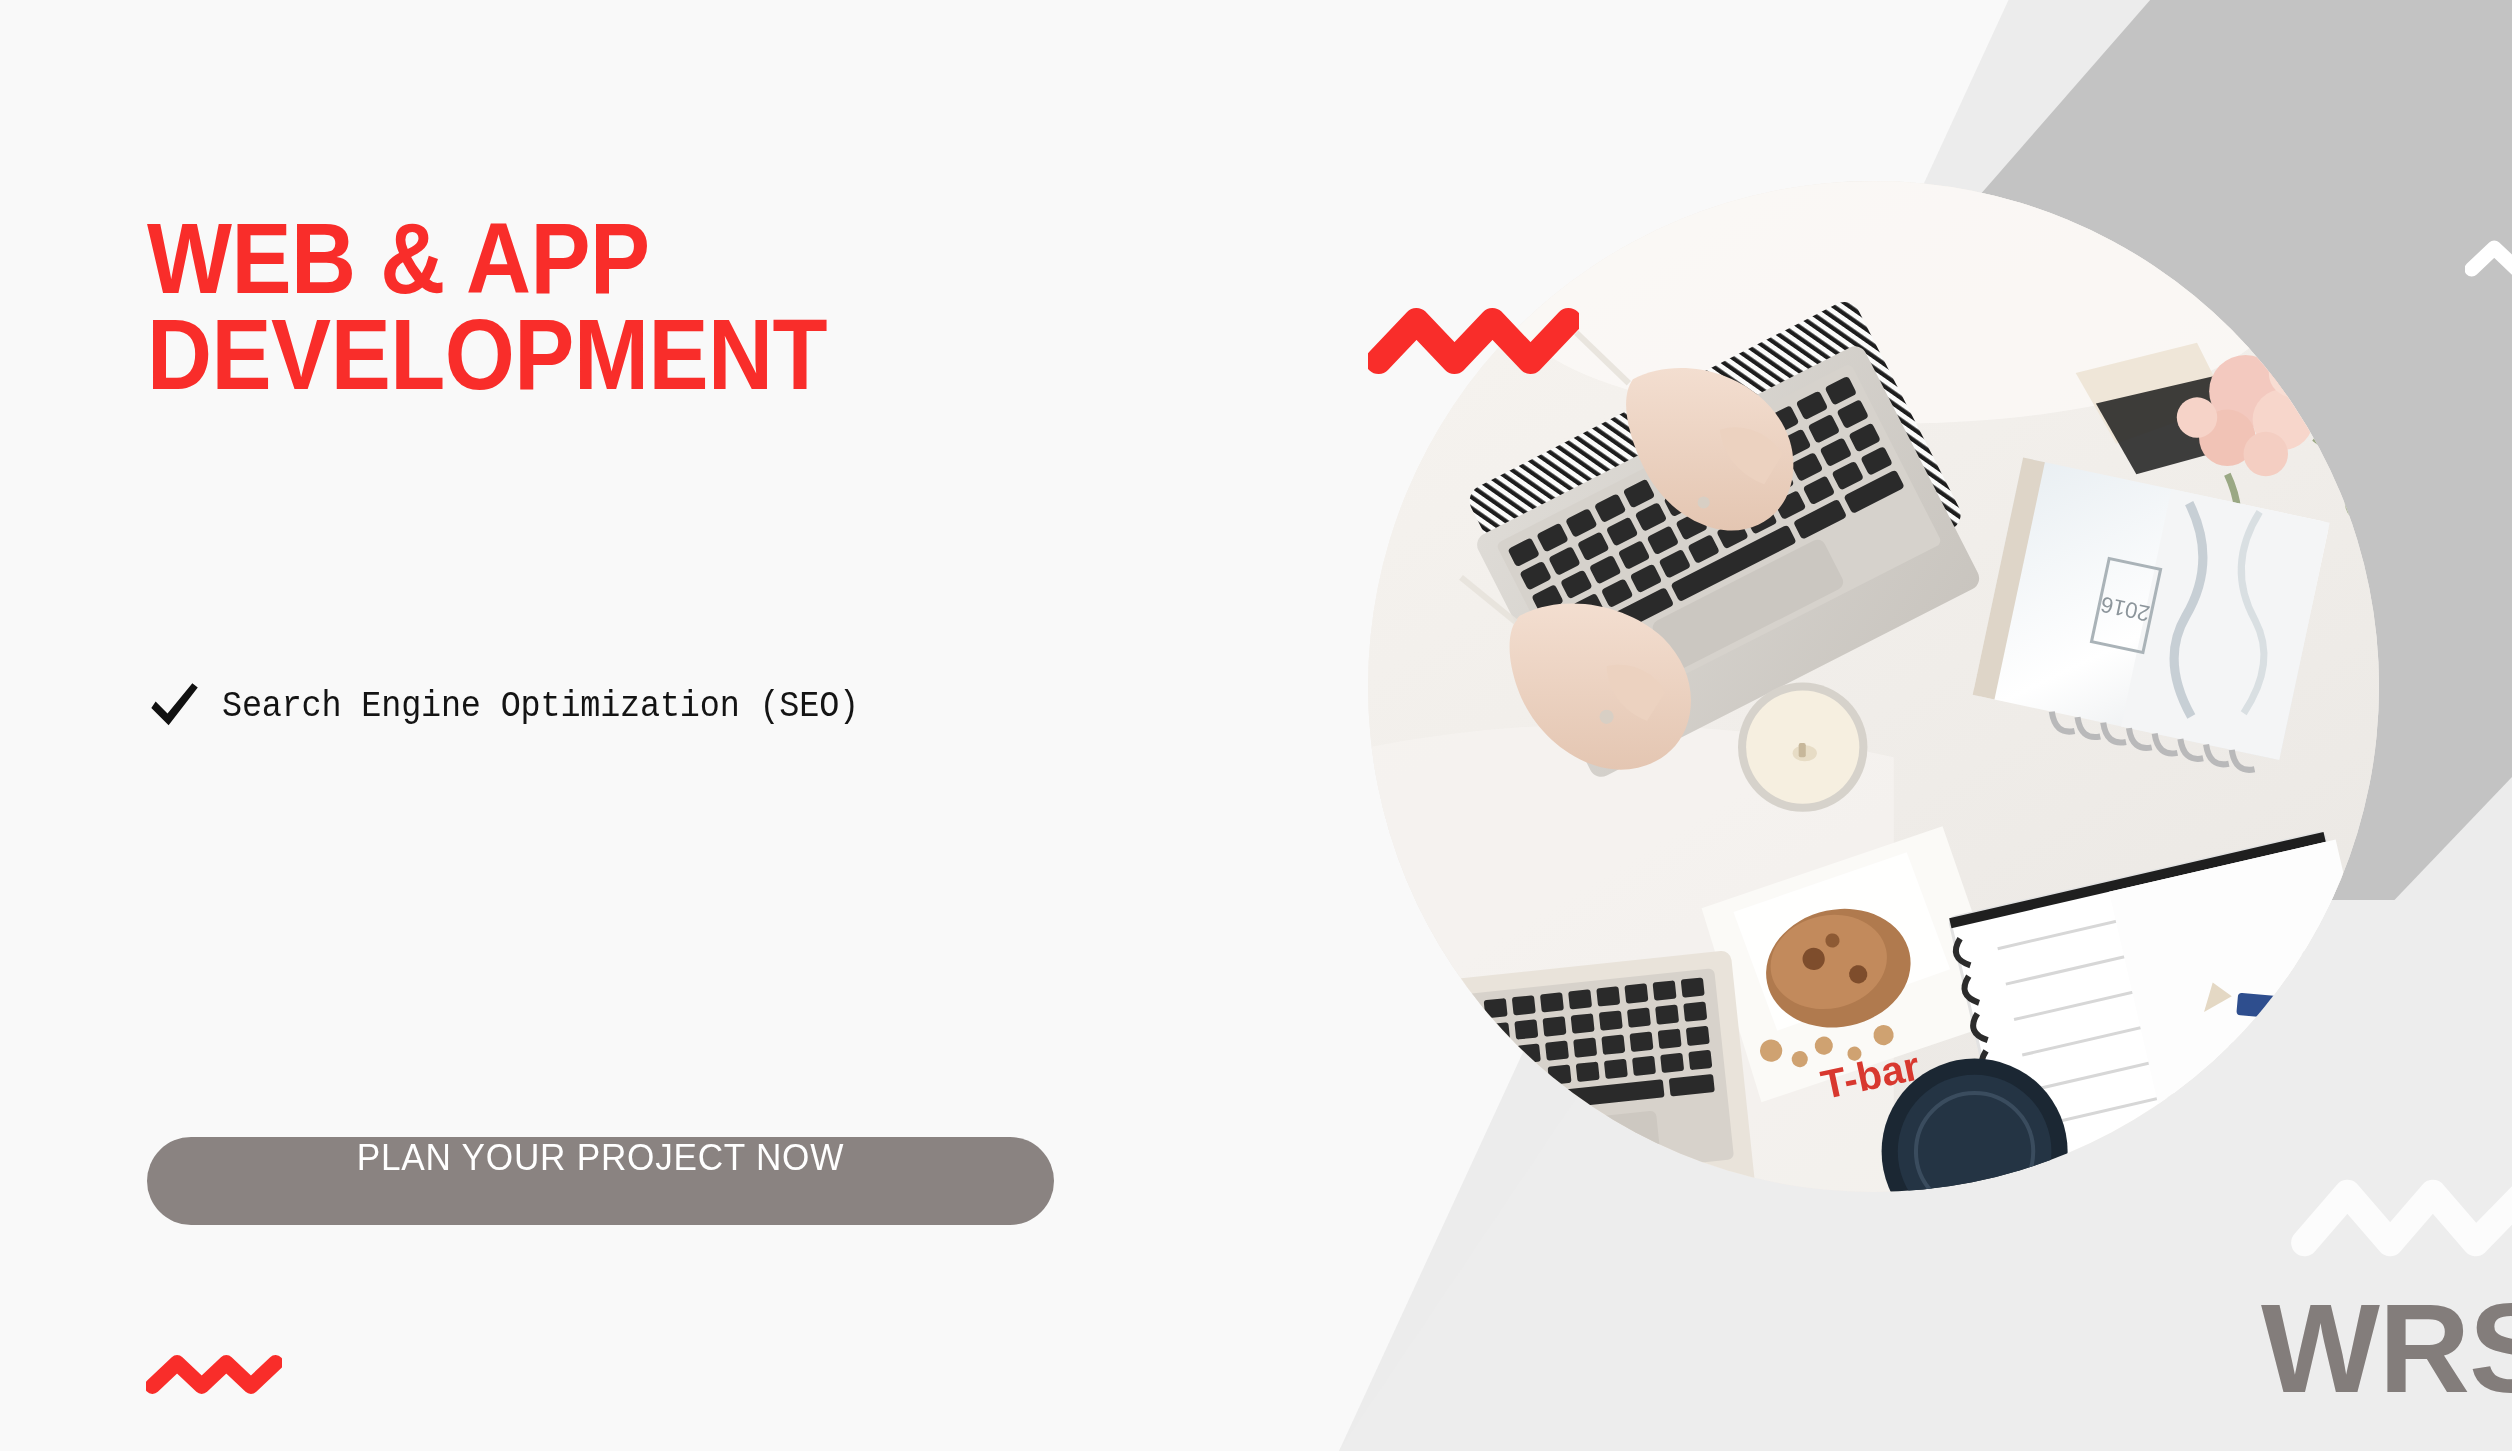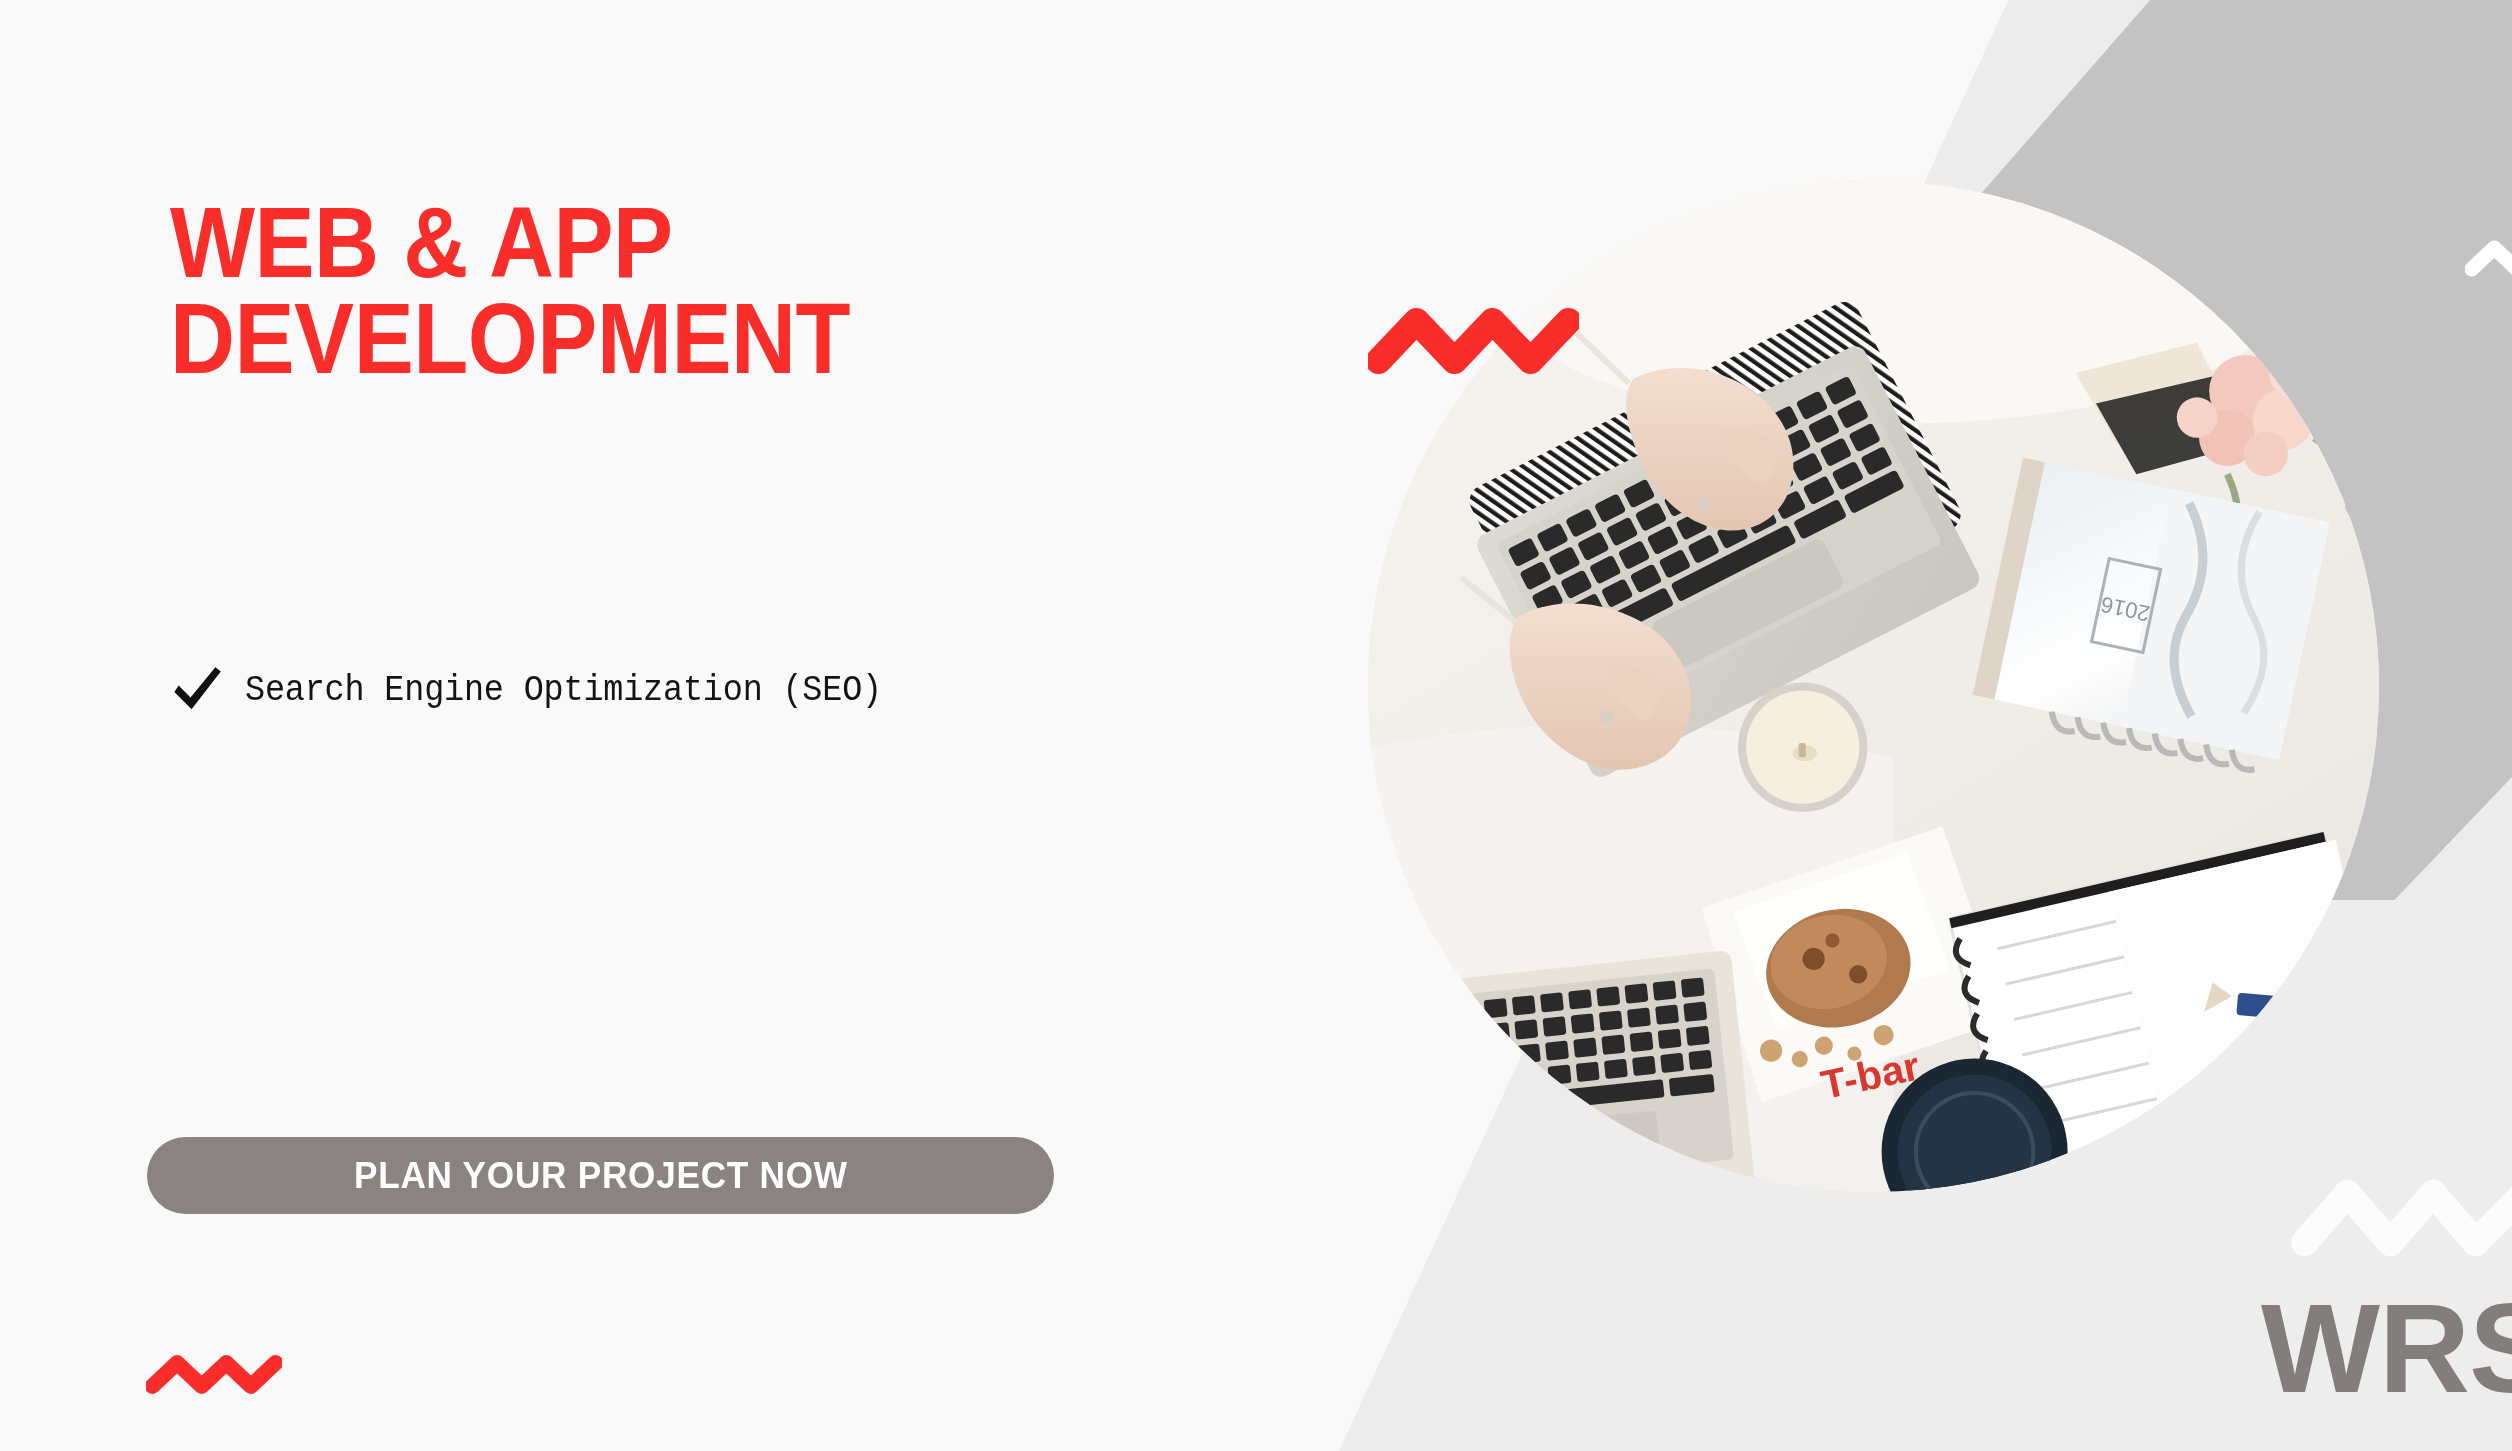--- a/index.html
+++ b/index.html
@@ -52,23 +52,22 @@
     border-radius: 50%;
     overflow: hidden;
     background: #f3f0ec;
   }
   .photo-circle svg { display: block; width: 100%; height: 100%; }
 
   
   .left-col {
     position: absolute;
     left: 147px;
-    top: 194px;
+    top: 210px;
     width: 1206px;
-    margin-left: 23px;
   }
 
   .headline {
     margin: 0;
     color: #f92d2a;
     font-size: 100px;
     line-height: 0.96;
     font-weight: 700;
     letter-spacing: -0.5px;
     transform: scaleX(0.9);
@@ -106,32 +105,31 @@
     transform: scaleX(0.93);
     transform-origin: left center;
     white-space: nowrap;
   }
 
   .cta-button {
     position: absolute;
     top: 1137px;
     left: 147px;
     width: 907px;
-    height: 77px;
+    height: 88px;
     border: none;
     border-radius: 50px;
     background: #8a8381;
     color: #ffffff;
     font-family: "Liberation Sans", sans-serif;
     font-size: 37px;
-    font-weight: 700;
+    font-weight: 400;
     letter-spacing: 0.8px;
     cursor: pointer;
     display: flex;
-    align-items: center;
     justify-content: center;
     padding: 0;
   }
   .cta-button span { transform: scaleX(0.95); display:block; }
 
   
   .zigzag { position: absolute; display: block; }
   .zz-red-top   { left: 1368px; top: 301px;  width: 211px;  height: 80px; }
   .zz-red-bottom{ left: 146px;  top: 1347px; width: 136px;  height: 55px; }
   .zz-white-topright { left: 2465px; top: 229px;  width: 118px; height: 60px; }

